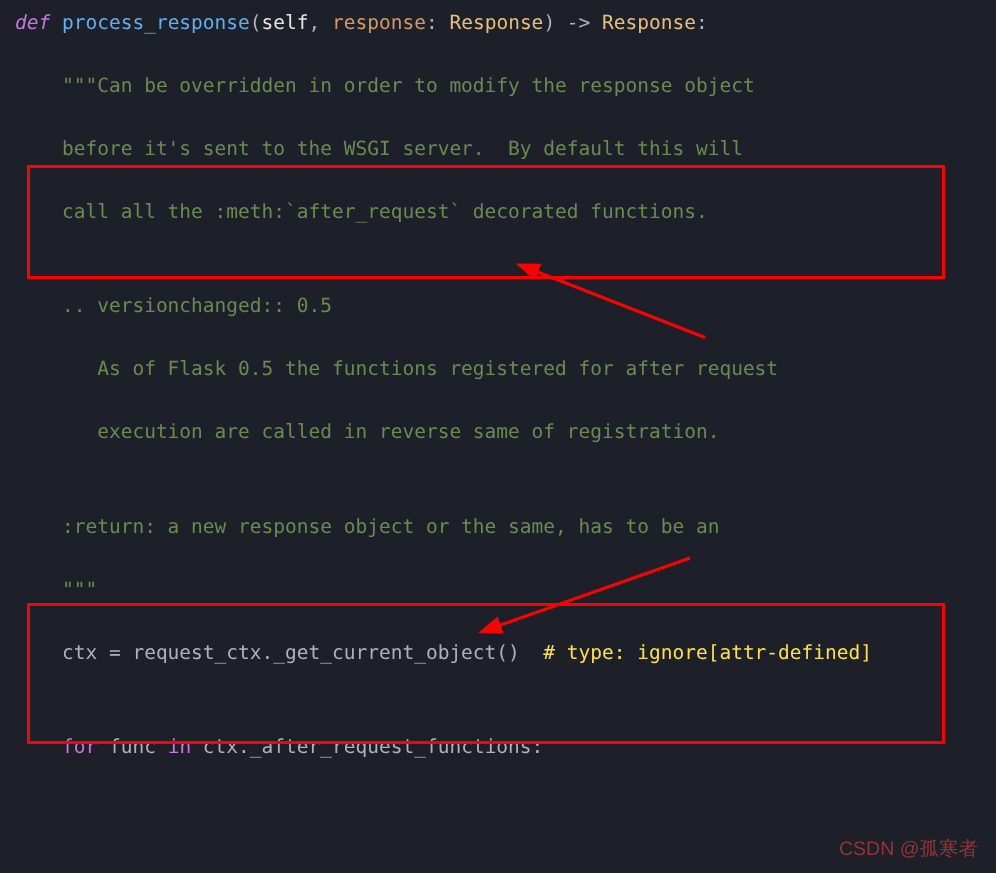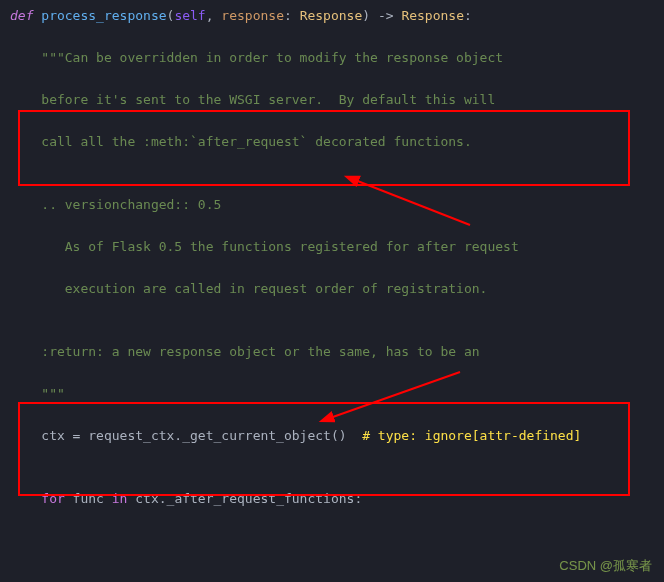--- a/index.html
+++ b/index.html
@@ -16,57 +16,57 @@
     position: relative;
   }
   pre {
     margin: 0;
     padding: 5px 0 0 10px;
     white-space: pre;
   }
   .kw { color: #c678dd; }
   .def { color: #c678dd; font-style: italic; }
   .fn { color: #61afef; }
-  .self { color: #8b5cf6; }
+  .self { color: #e5e5e5; }
   .param { color: #d19a66; }
   .type { color: #e5c07b; }
   .str { color: #6a8a52; }
   .cmt { color: #fde047; font-style: normal; }
 
   .redbox {
     position: absolute;
     border: 2px solid #ff0000;
     pointer-events: none;
   }
   .arrow-svg {
     position: absolute;
     pointer-events: none;
   }
   .watermark {
     position: absolute;
     bottom: 6px;
     right: 12px;
-    color: #bef264;
+    color: #ef4444;
     opacity: 0.55;
     font-family: Arial, sans-serif;
     font-size: 13px;
   }
   .line { display: block; }
 </style>
 </head>
 <body>
 
 <pre><span class="line"><span class="def">def</span> <span class="fn">process_response</span><span>(</span><span class="self">self</span><span>, </span><span class="param">response</span><span>: </span><span class="type">Response</span><span>) -&gt; </span><span class="type">Response</span><span>:</span></span>
 <span class="line str">    """Can be overridden in order to modify the response object</span>
 <span class="line str">    before it's sent to the WSGI server.  By default this will</span>
 <span class="line str">    call all the :meth:`after_request` decorated functions.</span>
 <span class="line"></span>
 <span class="line str">    .. versionchanged:: 0.5</span>
 <span class="line str">       As of Flask 0.5 the functions registered for after request</span>
-<span class="line str">       execution are called in request order of registration.</span>
+<span class="line str">       execution are called in reverse same of registration.</span>
 <span class="line"></span>
 <span class="line str">    :return: a new response object or the same, has to be an</span>
 <span class="line str">    """</span>
 <span class="line"><span>    ctx = request_ctx._get_current_object()  </span><span class="cmt"># type: ignore[attr-defined]</span></span>
 <span class="line"></span>
 <span class="line"><span class="kw">    for</span><span> func </span><span class="kw">in</span><span> ctx._after_request_functions:</span></span>
 
 <span class="line"></span>
 
 

